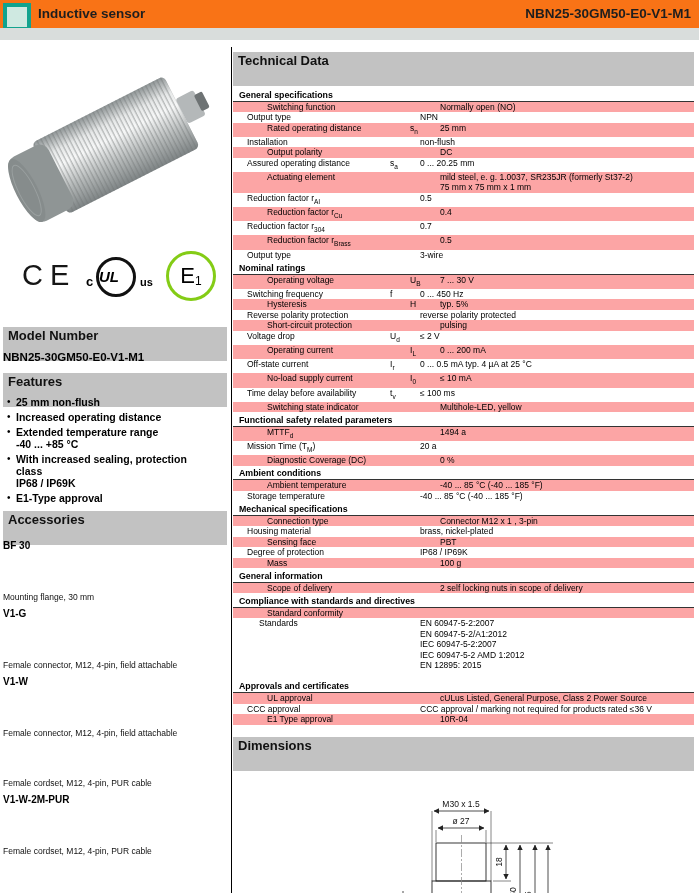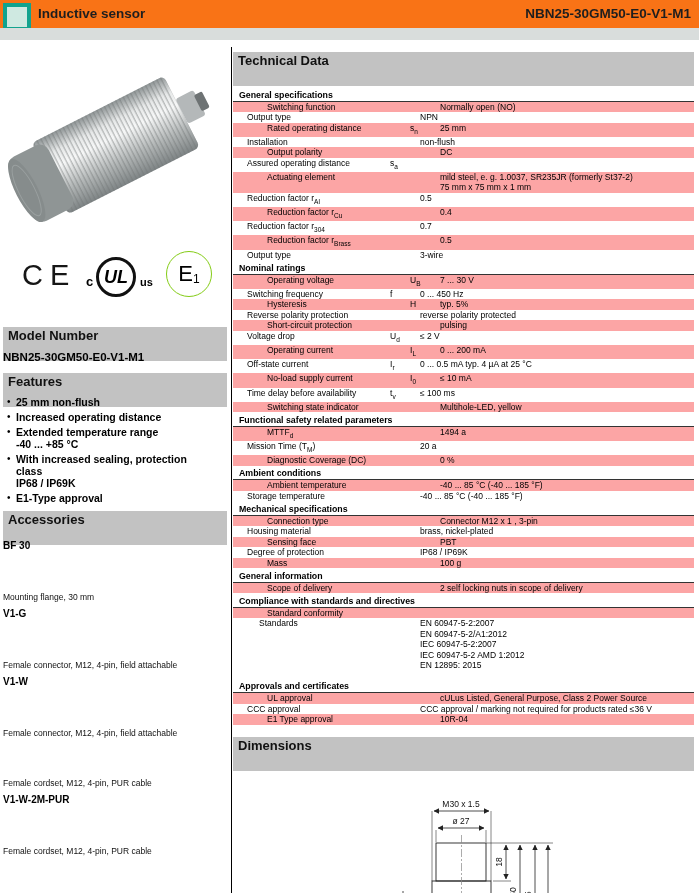--- a/index.html
+++ b/index.html
@@ -49,27 +49,27 @@
   .product-photo{position:absolute;left:8px;top:8px;}
   .logo-ce{
     position:absolute;left:22px;top:219px;
     font-size:29px;font-weight:500;letter-spacing:7px;color:#161616;
   }
   .logo-ul{position:absolute;left:86px;top:216px;width:78px;height:46px;}
   .ul-c{position:absolute;left:0;top:18px;font-size:13px;font-weight:bold;}
   .ul-circle{
     position:absolute;left:10px;top:1px;width:34px;height:34px;
     border:3.5px solid #111;border-radius:50%;
-    text-align:center;line-height:34px;font-size:18px;font-weight:bold;
+    line-height:34px;font-size:15px;font-weight:bold;
     font-style:italic;
   }
   .ul-us{position:absolute;left:54px;top:20px;font-size:11px;font-weight:bold;}
   .logo-e1{
     position:absolute;left:166px;top:211px;width:44px;height:44px;
-    border:1px solid #84cc16;border-radius:50%;
+    border:3px solid #84cc16;border-radius:50%;
     text-align:center;line-height:44px;
   }
   .e1-letter{font-size:22px;}
   .e1-number{font-size:12px;vertical-align:-2px;}
   .model-value{
     position:absolute;left:3px;top:311px;
     font-size:11.5px;font-weight:bold;
   }
   .features-list{position:absolute;left:3px;top:356px;right:6px;}
   .feat{display:flex;margin-bottom:3px;}
@@ -234,20 +234,23 @@
       <div class="spec-row alt">
         <div class="sr-label ind1">Output polarity</div>
         <div class="sr-sym"></div>
         <div class="sr-value">
           <div>DC</div>
         </div>
       </div>
       <div class="spec-row">
         <div class="sr-label ind1">Assured operating distance</div>
         <div class="sr-sym">s<sub>a</sub></div>
+        <div class="sr-value">
+          <div>0 ... 20.25 mm</div>
+        </div>
       </div>
       <div class="spec-row alt">
         <div class="sr-label ind1">Actuating element</div>
         <div class="sr-sym"></div>
         <div class="sr-value">
           <div>mild steel, e. g. 1.0037, SR235JR (formerly St37-2)</div>
           <div>75 mm x 75 mm x 1 mm</div>
         </div>
       </div>
       <div class="spec-row">

